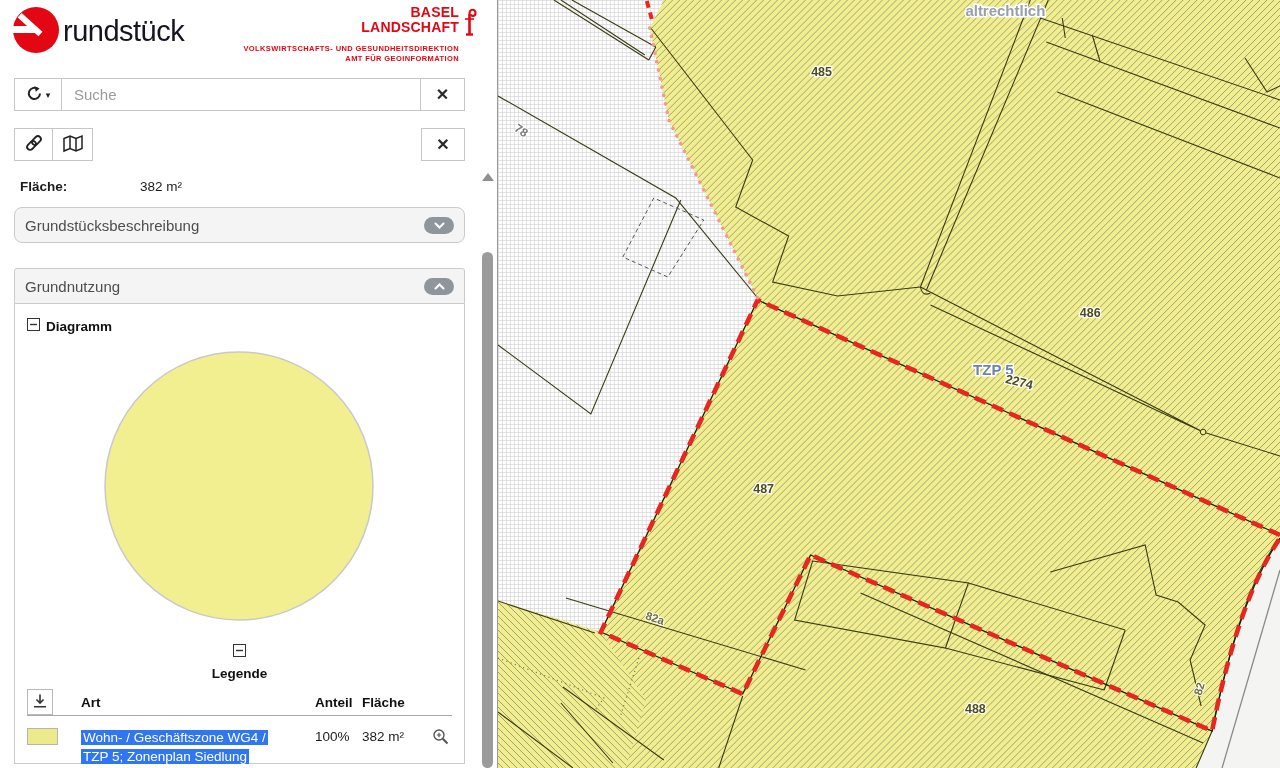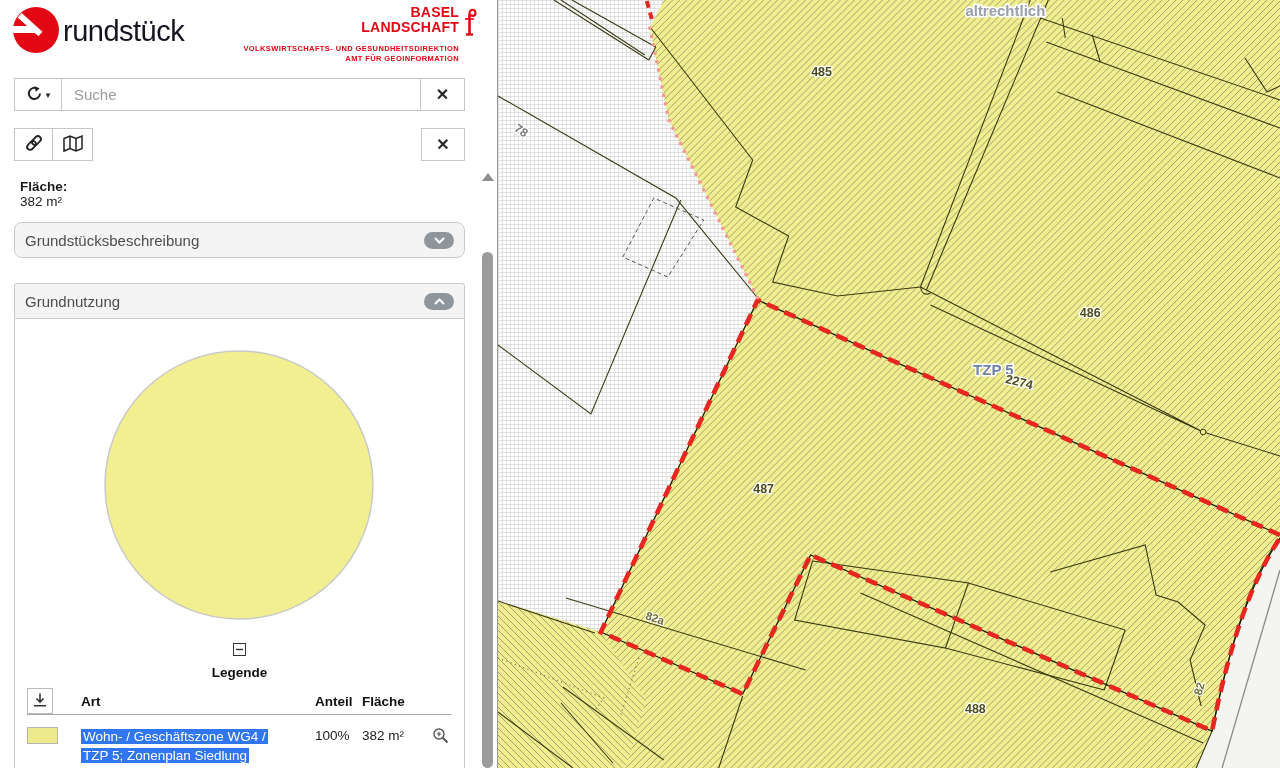--- a/index.html
+++ b/index.html
@@ -26,21 +26,21 @@
   .caret { font-size:9px; color:#222; }
   .search-input { flex:1; border:1px solid #c6c6c6; font-size:15px; padding:0 12px; color:#333; outline:none; }
   .search-input::placeholder { color:#9a9a9a; }
   .btn-clear { width:44px; border-left:none; font-size:16px; font-weight:bold; color:#2b2b2b; }
 
   .tool-row { display:flex; margin:17px 14px 0 14px; height:33px; }
   .btn-link { width:39px; }
   .btn-map  { width:40px; border-left:none; }
   .btn-clear2 { width:44px; margin-left:auto; border-left:1px solid #c6c6c6; font-size:16px; font-weight:bold; color:#2b2b2b; }
 
-  .area-row { margin:18px 0 0 20px; display:flex; font-size:13.5px; color:#1c1c1c;flex-direction:column; }
+  .area-row { margin:18px 0 0 20px; display:flex; font-size:13.5px; color:#1c1c1c; }
   .area-label { font-weight:bold; width:120px; }
 
   .panel-bar { margin:13px 14px 0 14px; height:36px; background:#f4f4f4; border:1px solid #cbcbcb;
                border-radius:8px; display:flex; align-items:center; padding:0 10px; cursor:pointer; }
   .panel-bar.second { margin-top:25px; border-radius:3px 3px 0 0; }
   .panel-title { font-size:15px; color:#4d4d4d; }
   .pill { margin-left:auto; width:30px; height:17px; background:#8f969b; border-radius:9px;
           display:flex; align-items:center; justify-content:center; }
 
   .panel-body { margin:0 14px; border:1px solid #cbcbcb; border-top:none; background:#fff;
@@ -180,20 +180,29 @@
       <span class="panel-title">Grundnutzung</span>
       <span class="pill">
         <svg width="11" height="7" viewBox="0 0 11 7" fill="none" stroke="#fff" stroke-width="2" stroke-linecap="round">
           <polyline points="1.5,5.5 5.5,1.5 9.5,5.5"></polyline>
         </svg>
       </span>
     </div>
 
     <div class="panel-body">
 
+      <div class="sec-head">
+        <span>
+          <svg width="13" height="13" viewBox="0 0 13 13">
+            <rect x="0.5" y="0.5" width="12" height="12" fill="#fff" stroke="#333"></rect>
+            <line x1="3" y1="6.5" x2="10" y2="6.5" stroke="#333" stroke-width="1.4"></line>
+          </svg>
+        </span>
+        <span>Diagramm</span>
+      </div>
 
       <div class="pie-box">
         <svg width="422" height="296" viewBox="0 0 422 296">
           <circle cx="212" cy="148" r="134" stroke="#c9c9c9" stroke-width="1.5" fill="#f2ef90"></circle>
         </svg>
       </div>
 
       <div class="sec-head legend-head">
         <span>
           <svg width="13" height="13" viewBox="0 0 13 13">

